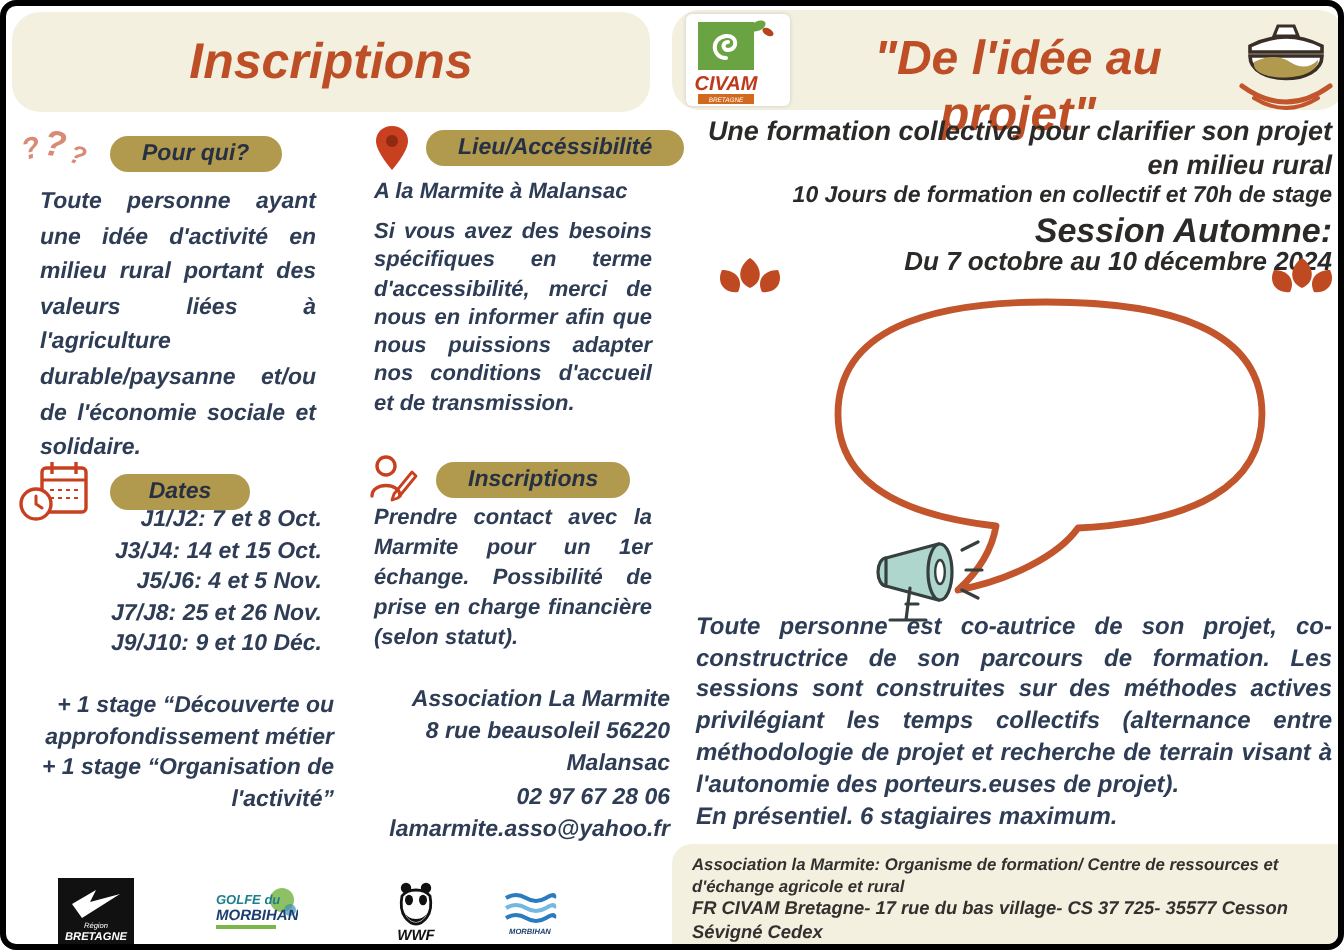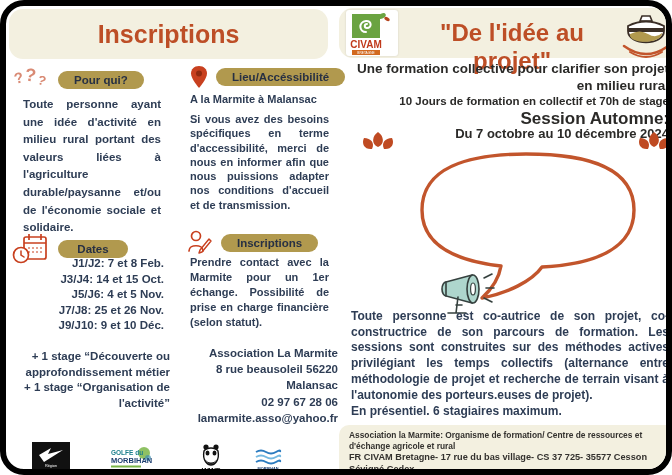--- a/index.html
+++ b/index.html
@@ -6,21 +6,21 @@
     --cream:#f3f0e0;
     --accent:#bd4e26;
     --gold:#b1994e;
     --navy:#2e3d55;
     --ink:#2b2a28;
     --teal:#aed6cd;
   }
   *{margin:0;padding:0;box-sizing:border-box;}
   body{background:#fff;font-family:"Liberation Sans",sans-serif;}
   #flyer{position:relative;width:672px;height:475px;background:#ffffff;
-         border:6px solid #000000;border-radius:24px;overflow:hidden;}
+         border:3px solid #000000;border-radius:8px;overflow:hidden;font-style:italic;}
   .abs{position:absolute;}
   .cream-box{background:var(--cream);border-radius:14px;}
   .page-title{color:var(--accent);font-weight:bold;text-align:center;}
   .badge{display:inline-block;background:var(--gold);color:#273043;font-weight:bold;
          font-size:11.5px;padding:3px 16px;border-radius:12px;white-space:nowrap;}
   .row{display:flex;align-items:center;gap:8px;}
   .body-text{font-weight:bold;color:var(--navy);text-align:justify;}
   .center{text-align:right;}
   .qmarks span{display:inline-block;color:#d98a74;font-weight:bold;}
   .footer-box{background:var(--cream);border-radius:10px 0 0 0;padding:5px 6px 4px 10px;
@@ -115,21 +115,21 @@
       <line x1="29" y1="2" x2="29" y2="8" stroke="#c8401f" stroke-width="1.7"></line>
       <line x1="12" y1="11" x2="34" y2="11" stroke="#c8401f" stroke-width="1.5"></line>
       <line x1="16" y1="16" x2="32" y2="16" stroke="#c8401f" stroke-width="1" stroke-dasharray="2 2"></line>
       <line x1="16" y1="20" x2="32" y2="20" stroke="#c8401f" stroke-width="1" stroke-dasharray="2 2"></line>
       <circle cx="9" cy="23" r="7.5" fill="#fff" stroke="#c8401f" stroke-width="1.7"></circle>
       <path d="M9 19 L9 23 L12 25" fill="none" stroke="#c8401f" stroke-width="1.5" stroke-linecap="round"></path>
     </svg>
     <span class="badge" style="min-width:70px;text-align:center;">Dates</span>
   </div>
   <div class="abs center" style="left:14px;top:250px;width:144px;font-size:11.5px;font-weight:bold;color:var(--navy);line-height:15.5px;">
-    <div>J1/J2: 7 et 8 Feb.</div>
+    <div>J1/J2: 7 et 8 Oct.</div>
     <div>J3/J4: 14 et 15 Oct.</div>
     <div>J5/J6: 4 et 5 Nov.</div>
     <div>J7/J8: 25 et 26 Nov.</div>
     <div>J9/J10: 9 et 10 Déc.</div>
   </div>
   <div class="abs center" style="left:8px;top:343px;width:156px;font-size:11.5px;font-weight:bold;color:var(--navy);line-height:15.5px;">
     <div>+ 1 stage “Découverte ou approfondissement métier</div>
     <div>+ 1 stage “Organisation de l'activité”</div>
   </div>
 

